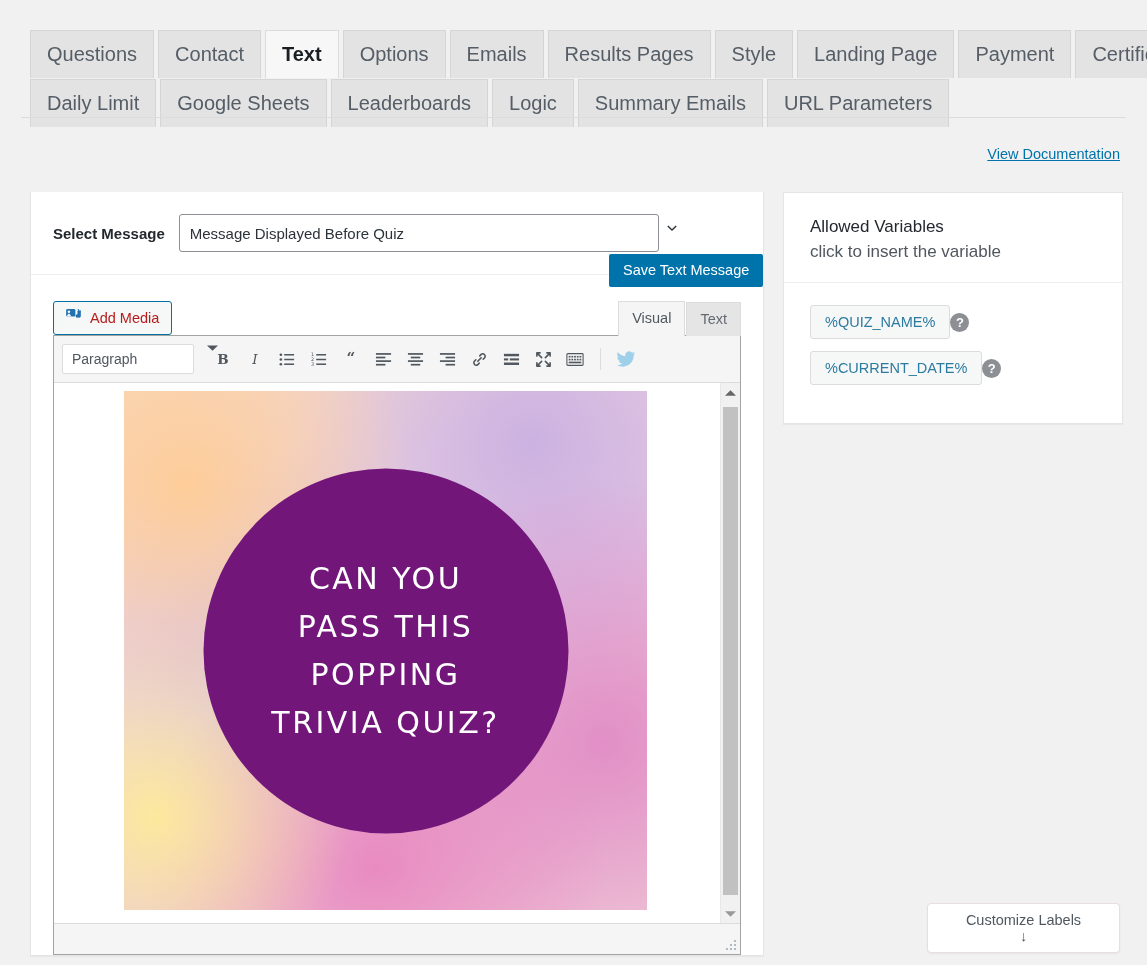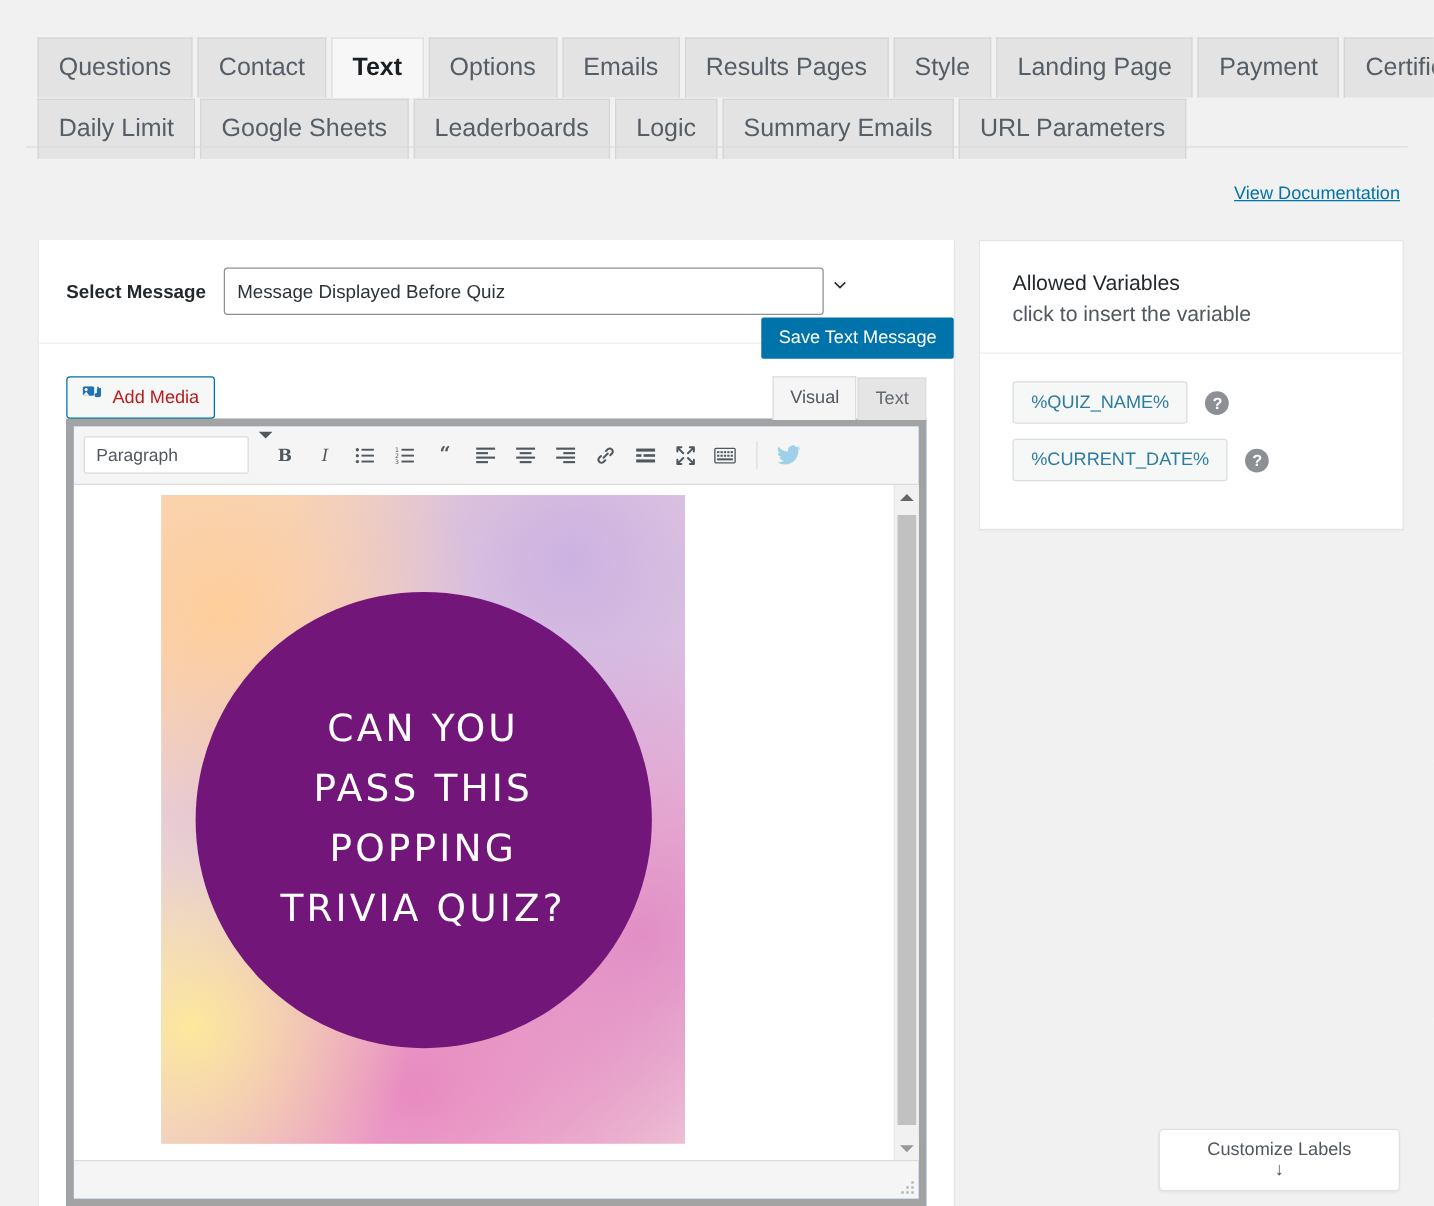--- a/index.html
+++ b/index.html
@@ -184,22 +184,22 @@
     padding: 8px 13px 9px 13px;
     cursor: pointer;
   }
   .ed-tab.active {
     background: #f5f5f5;
     color: #50575e;
     border-color: #dcdcdc;
     padding-bottom: 10px;
   }
   #editor-box {
-    border: 6px solid #a3a3a3;
-    background: #3b82f6;
+    border: 1px solid #a3a3a3;
+    background: #b91c1c;
     margin-top: 0;
   }
   #editor-toolbar {
     background: #f5f5f5;
     border-bottom: 1px solid #dcdcdc;
     display: flex;
     align-items: center;
     padding: 6px 8px;
     gap: 2px;
     height: 34px;
@@ -257,31 +257,32 @@
     position: absolute;
     left: 0; top: 0; right: 19px; bottom: 0;
     background: #fff;
     padding-top: 9px;
     box-sizing: border-box;
   }
   #quiz-image {
     position: absolute;
     left: 70px;
     top: 8px;
-    width: 419px;
+    width: 495px;
     height: 519px;
     background:
       radial-gradient(circle at 12% 18%, rgba(255,205,150,0.95) 0%, rgba(255,205,150,0) 36%),
       radial-gradient(circle at 6% 82%, rgba(255,236,150,0.9) 0%, rgba(255,236,150,0) 30%),
       radial-gradient(circle at 48% 92%, rgba(232,120,185,0.75) 0%, rgba(232,120,185,0) 42%),
       radial-gradient(circle at 92% 68%, rgba(222,120,190,0.7) 0%, rgba(222,120,190,0) 45%),
       radial-gradient(circle at 78% 10%, rgba(196,170,225,0.8) 0%, rgba(196,170,225,0) 40%),
       radial-gradient(circle at 30% 48%, rgba(198,176,220,0.55) 0%, rgba(198,176,220,0) 45%),
       linear-gradient(150deg, #f6d9c2 0%, #ecd2e0 28%, #e7c9e2 52%, #eac3d8 74%, #f0cfd9 100%);
     overflow: hidden;
+    padding-left: 28px;
   }
   #quiz-circle {
     position: absolute;
     left: 50%;
     top: 50%;
     transform: translate(-50%,-50%);
     width: 365px;
     height: 365px;
     border-radius: 50%;
     background: #72167a;
@@ -372,21 +373,20 @@
   #vars-sub {
     font-size: 17px;
     color: #50575e;
   }
   #vars-body {
     padding: 22px 26px 26px 26px;
   }
   .var-row {
     display: flex;
     align-items: center;
-    gap: 14px;
     margin-bottom: 12px;
   }
   .var-chip {
     background: #f6f7f7;
     border: 1px solid #dcdcdc;
     border-radius: 3px;
     color: #2c7ba0;
     font-size: 14.5px;
     padding: 8px 14px;
     cursor: pointer;

